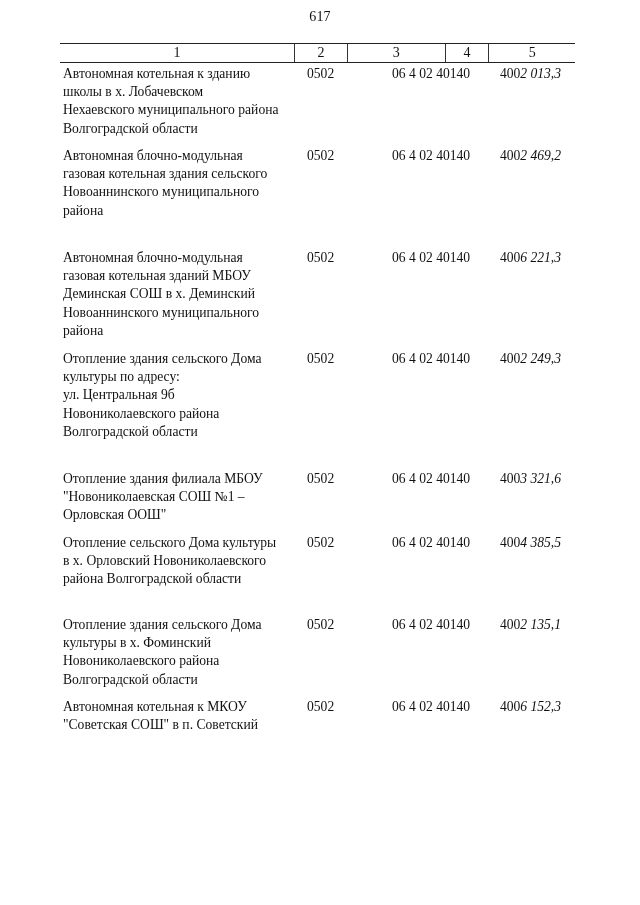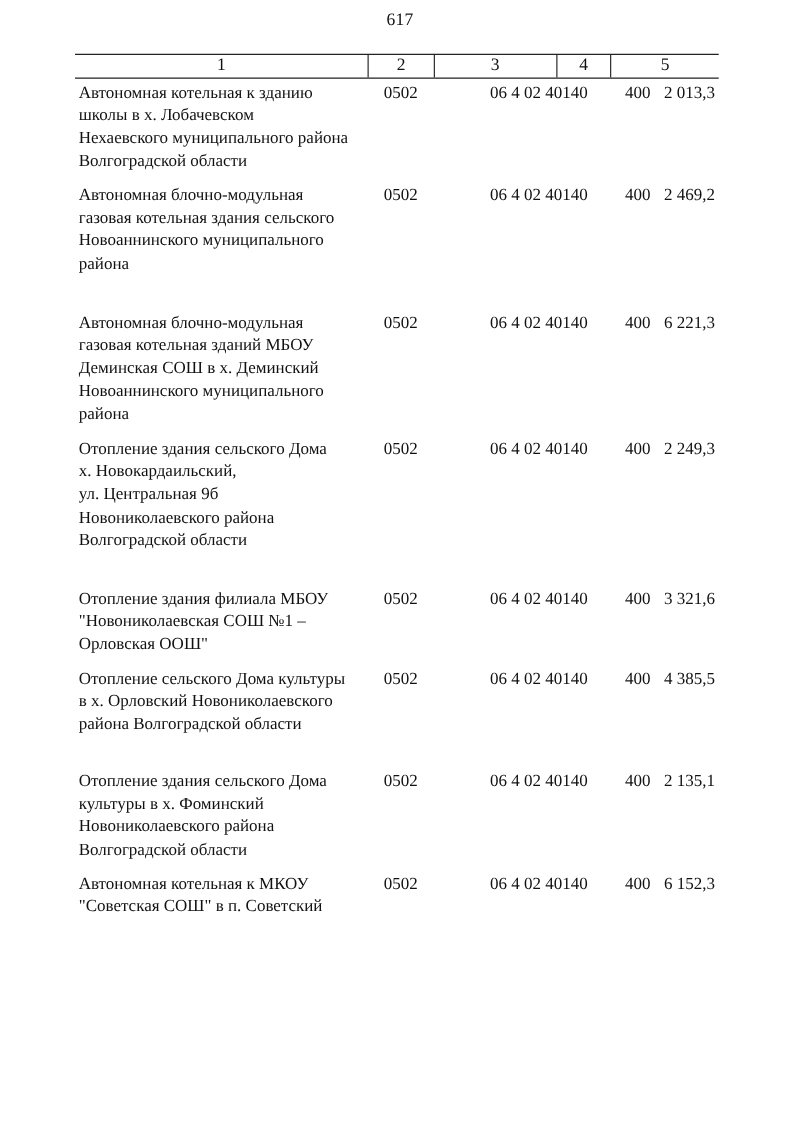--- a/index.html
+++ b/index.html
@@ -56,21 +56,21 @@
     }
     .c1 {
       position: absolute;
       left: 3px;
       width: 240px;
     }
     .c1 .line { display: block; white-space: nowrap; }
     .c2 { position: absolute; left: 247px; text-align: right; }
     .c3 { position: absolute; left: 296px; margin-left: 36px; }
     .c4 { position: absolute; left: 408px; margin-left: 32px; }
-    .c5 { position: absolute; right: 3px; text-align: right; }
+    .c5 { position: absolute; right: 14px; text-align: right; font-style: italic; }
   </style>
 </head>
 <body>
 
 <div class="page-number">617</div>
 
 <div class="table">
   <div class="header-row">
     <div class="hc1">1</div>
     <div class="hc2">2</div>
@@ -115,21 +115,21 @@
     </div>
     <div class="c2">0502</div>
     <div class="c3">06 4 02 40140</div>
     <div class="c4">400</div>
     <div class="c5">6 221,3</div>
   </div>
 
   <div class="row" style="top:307px">
     <div class="c1">
       <span class="line">Отопление здания сельского Дома</span>
-      <span class="line">х. Новокардаильский,</span>
+      <span class="line">культуры по адресу:</span>
       <span class="line">ул. Центральная 9б</span>
       <span class="line">Новониколаевского района</span>
       <span class="line">Волгоградской области</span>
     </div>
     <div class="c2">0502</div>
     <div class="c3">06 4 02 40140</div>
     <div class="c4">400</div>
     <div class="c5">2 249,3</div>
   </div>
 

